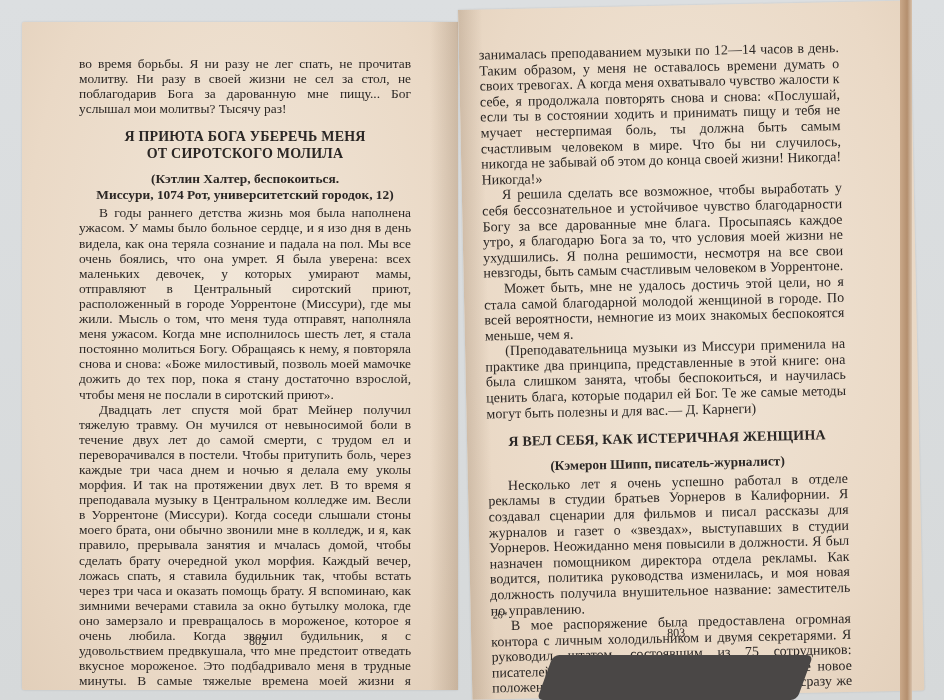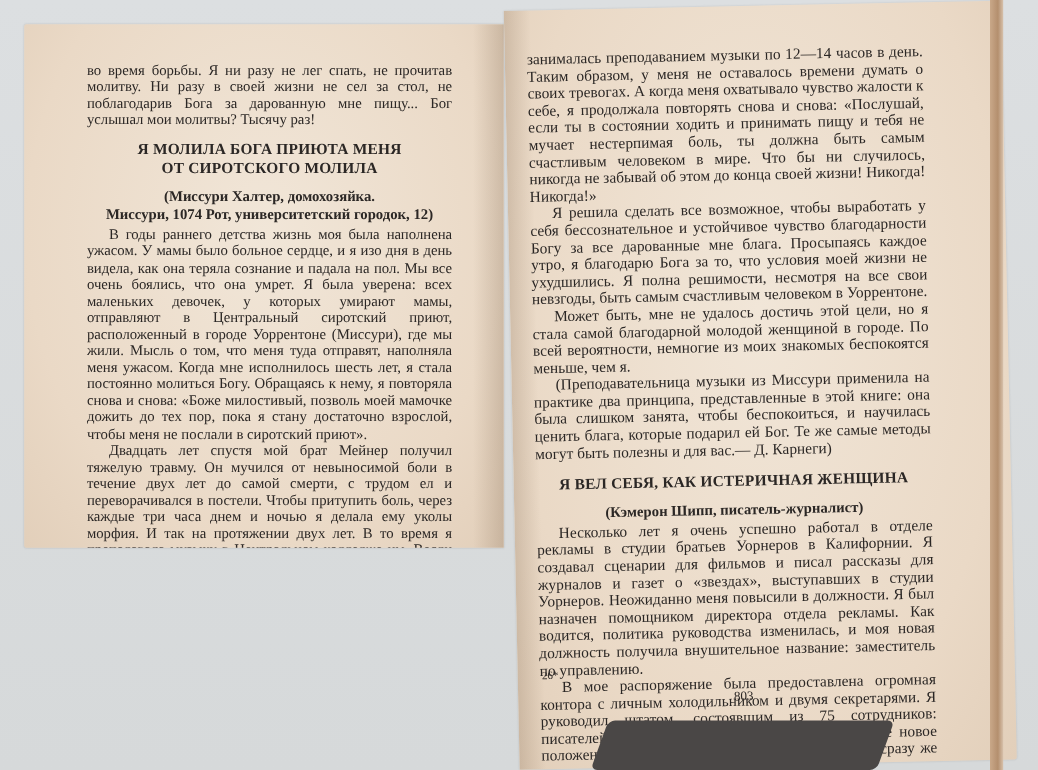--- a/index.html
+++ b/index.html
@@ -17,21 +17,21 @@
     position: absolute; left: 545px; top: 655px; width: 260px; height: 45px;
     background: #4a4746; transform: skewX(-20deg);
     border-radius: 6px;
   }
   .page {
     position: absolute; overflow: hidden;
     background: radial-gradient(ellipse at 50% 40%, #f1e6d8 0%, #ead9c6 70%, #e2cfba 100%);
     box-shadow: 0 0 2px rgba(0,0,0,0.15);
   }
   .page-left {
-    left: 22px; top: 22px; width: 436px; height: 476px;
+    left: 22px; top: 22px; width: 436px; height: 668px;
     border-radius: 2px 0 0 2px;
   }
   .page-left::after {
     content: ""; position: absolute; right: 0; top: 0; width: 28px; height: 100%;
     background: linear-gradient(90deg, rgba(0,0,0,0) 0%, rgba(120,95,70,0.25) 100%);
   }
   .page-right {
     left: 458px; top: 10px; width: 452px; height: 690px;
     border-radius: 0 2px 2px 0;
     transform: rotate(-1.2deg); transform-origin: 0 0;
@@ -69,25 +69,25 @@
 </style>
 </head>
 <body>
 
 <div class="backdrop"></div>
 
 <div class="page page-left">
   <div class="text-col">
     <p>во время борьбы. Я ни разу не лег спать, не прочитав молитву. Ни разу в своей жизни не сел за стол, не поблагодарив Бога за дарованную мне пищу... Бог услышал мои молитвы? Тысячу раз!</p>
     <div class="title">
-      <div>Я МОЛИЛА БОГА ПРИЮТА МЕНЯ</div>
+      <div>Я ПРИЮТА БОГА УБЕРЕЧЬ МЕНЯ</div>
       <div>ОТ СИРОТСКОГО МОЛИЛА</div>
     </div>
     <div class="subtitle">
-      <div>(Миссури Халтер, домохозяйка.</div>
+      <div>(Кэтлин Халтер, беспокоиться.</div>
       <div>Миссури, 1074 Рот, университетский городок, 12)</div>
     </div>
     <p class="indent">В годы раннего детства жизнь моя была наполнена ужасом. У мамы было больное сердце, и я изо дня в день видела, как она теряла сознание и падала на пол. Мы все очень боялись, что она умрет. Я была уверена: всех маленьких девочек, у которых умирают мамы, отправляют в Центральный сиротский приют, расположенный в городе Уоррентоне (Миссури), где мы жили. Мысль о том, что меня туда отправят, наполняла меня ужасом. Когда мне исполнилось шесть лет, я стала постоянно молиться Богу. Обращаясь к нему, я повторяла снова и снова: «Боже милостивый, позволь моей мамочке дожить до тех пор, пока я стану достаточно взрослой, чтобы меня не послали в сиротский приют».</p>
     <p class="indent">Двадцать лет спустя мой брат Мейнер получил тяжелую травму. Он мучился от невыносимой боли в течение двух лет до самой смерти, с трудом ел и переворачивался в постели. Чтобы притупить боль, через каждые три часа днем и ночью я делала ему уколы морфия. И так на протяжении двух лет. В то время я преподавала музыку в Центральном колледже им. Весли в Уоррентоне (Миссури). Когда соседи слышали стоны моего брата, они обычно звонили мне в колледж, и я, как правило, прерывала занятия и мчалась домой, чтобы сделать брату очередной укол морфия. Каждый вечер, ложась спать, я ставила будильник так, чтобы встать через три часа и оказать помощь брату. Я вспоминаю, как зимними вечерами ставила за окно бутылку молока, где оно замерзало и превращалось в мороженое, которое я очень любила. Когда звонил будильник, я с удовольствием предвкушала, что мне предстоит отведать вкусное мороженое. Это подбадривало меня в трудные минуты. В самые тяжелые времена моей жизни я выполняла два правила, которые помогли мне отделаться от щемящей жалости к себе, беспокойства и сетований на жизнь. Во-первых,</p>
   </div>
   <div class="page-num">802</div>
 </div>
 
 <div class="page page-right">
   <div class="text-col">

